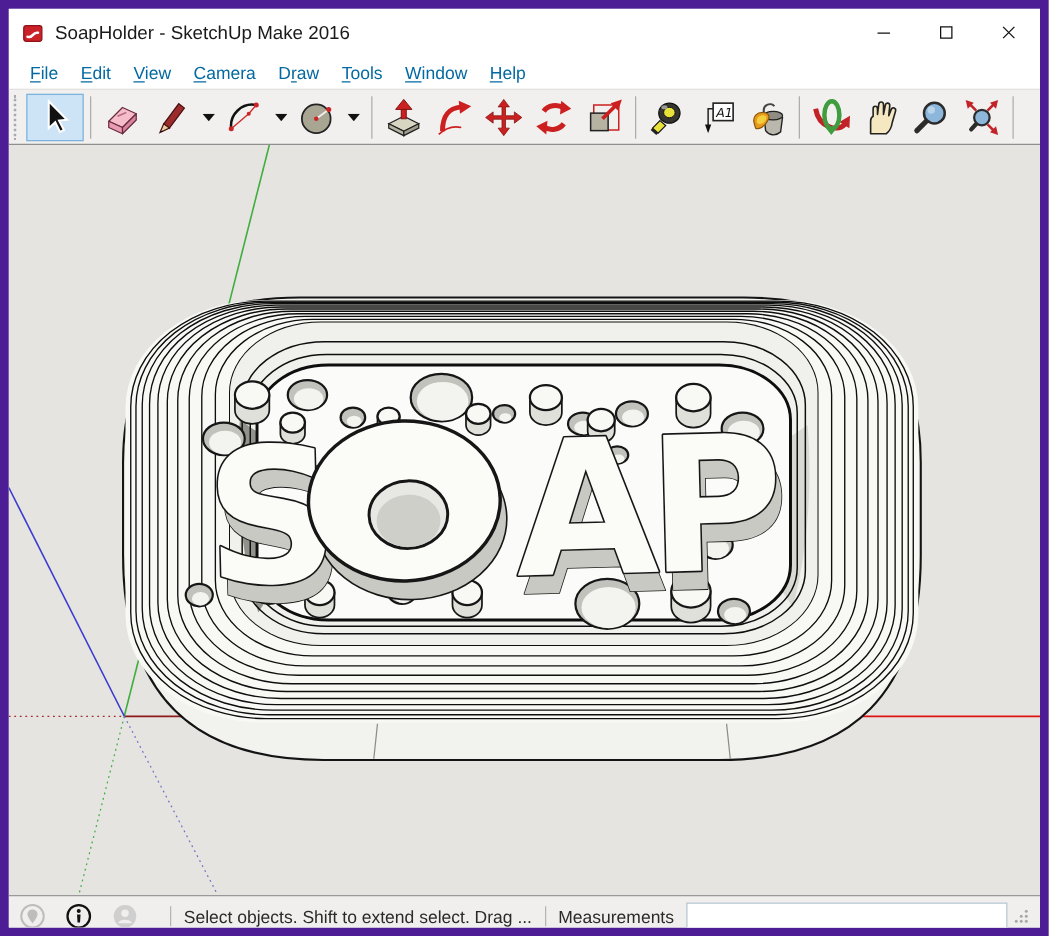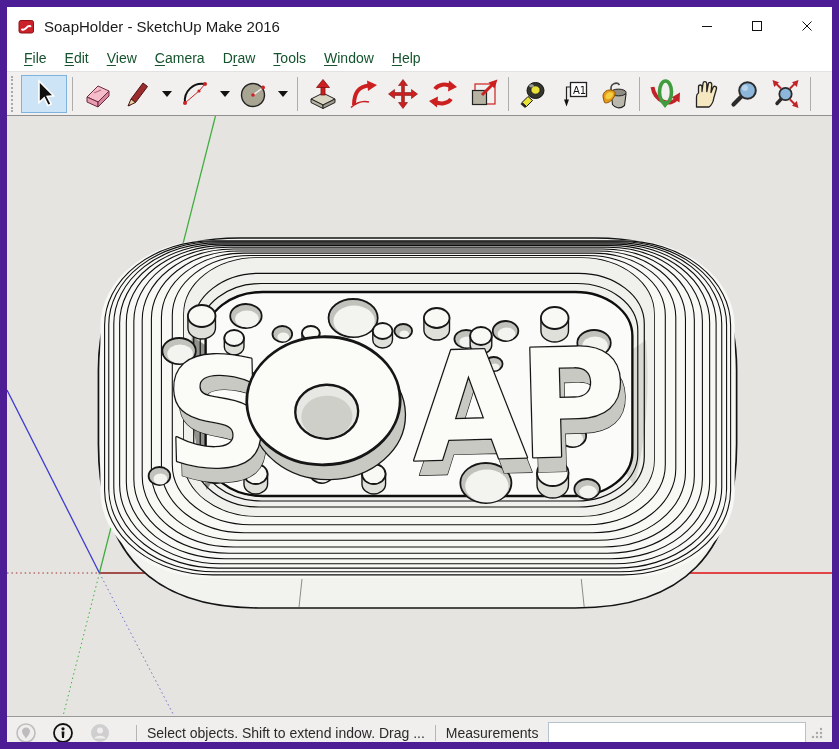--- a/index.html
+++ b/index.html
@@ -4,28 +4,28 @@
 <style>
   html,body{margin:0;padding:0;background:#888;}
   .window{position:relative;width:839px;height:749px;box-sizing:border-box;border:7px solid #4c1d95;
           background:#fff;font-family:"Liberation Sans",sans-serif;overflow:hidden;}
   
   .titlebar{height:38px;display:flex;align-items:center;padding-left:11px;background:#fff;box-sizing:border-box;}
   .title-text{font-size:15px;color:#1a1a1a;margin-left:9px;}
   .caption{margin-left:auto;display:flex;height:100%;}
   .cap-btn{width:50px;display:flex;align-items:center;justify-content:center;cursor:default;}
   
-  .menubar{height:26px;display:flex;align-items:center;padding-left:8px;background:#fff;font-size:14px;color:#14532d;}
+  .menubar{height:26px;display:flex;align-items:center;padding-left:8px;background:#fff;font-size:14px;color:#0369a1;}
   .menu-item{padding:2px 9px;white-space:nowrap;}
   .menu-item u{text-underline-offset:2px;}
   
   .toolbar{height:45px;background:#f1f0ee;border-top:1px solid #e3e2e0;border-bottom:1px solid #8f8f8f;
            display:flex;align-items:center;box-sizing:border-box;padding-left:2px;}
   .gripper{width:4px;height:36px;border-left:2px dotted #a9a9a9;margin:0 4px 0 2px;}
-  .tbtn{width:40px;height:38px;display:flex;align-items:center;justify-content:center;flex:none;}
+  .tbtn{width:40px;height:38px;display:flex;align-items:center;justify-content:center;flex:none;font-style:italic;}
   .tbtn svg{width:32px;height:32px;display:block;}
   .tbtn.dd{width:18px;}
   .tbtn.dd svg{width:10px;height:6px;}
   .tbtn.active{background:#cde3f6;border:1px solid #7db3dc;box-sizing:border-box;width:46px;}
   .tsep{width:1px;height:34px;background:#adadad;margin:0 5px;flex:none;}
   
   .viewport{position:relative;height:600px;background:#e5e4e1;border-bottom:1px solid #999;box-sizing:content-box;}
   .viewport svg{position:absolute;left:0;top:0;width:100%;height:100%;}
   
   .statusbar{height:32px;background:#f0efed;display:flex;align-items:center;padding:0 8px;font-size:14px;color:#2a2a2a;}
@@ -353,21 +353,21 @@
       <circle cx="11" cy="11" r="9" fill="none" stroke="#111" stroke-width="1.8"></circle>
       <circle cx="11" cy="6.8" r="1.6" fill="#111"></circle>
       <path d="M9.6 9.5 L12.4 9.5 L12 16 L10 16 Z" fill="#111"></path>
     </svg>
     <svg class="sicon" viewBox="0 0 22 22">
       <circle cx="11" cy="11" r="9" fill="#cfcfcf"></circle>
       <circle cx="11" cy="8.5" r="3" fill="#f0efed"></circle>
       <path d="M5.5 16.5 C6.5 12.8 15.5 12.8 16.5 16.5 Z" fill="#f0efed"></path>
     </svg>
     <div class="ssep"></div>
-    <span class="hint">Select objects. Shift to extend indow. Drag ...</span>
+    <span class="hint">Select objects. Shift to extend select. Drag ...</span>
     <div class="ssep"></div>
     <span class="meas-label">Measurements</span>
     <input class="meas-input" value="" style="">
     <svg class="grip" viewBox="0 0 14 14">
       <g fill="#a8a8a8">
         <circle cx="11" cy="3" r="1.2"></circle>
           <circle cx="11" cy="7" r="1.2"></circle>
           <circle cx="11" cy="11" r="1.2"></circle>
         <circle cx="7" cy="7" r="1.2"></circle>
           <circle cx="7" cy="11" r="1.2"></circle>

